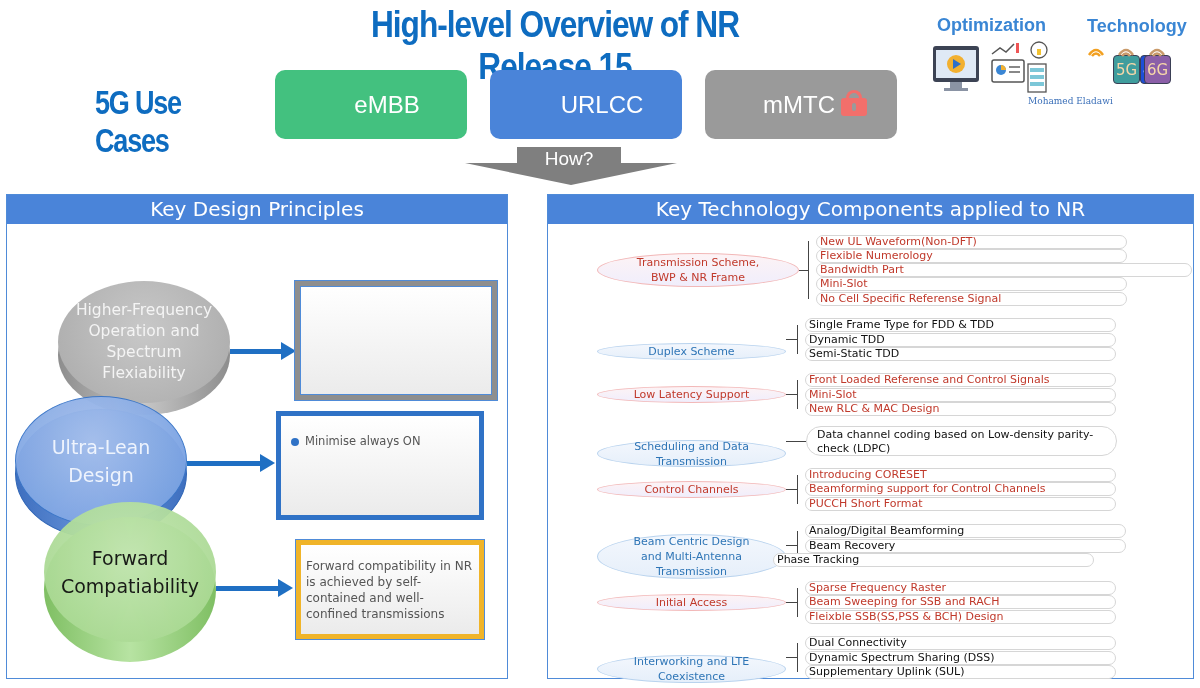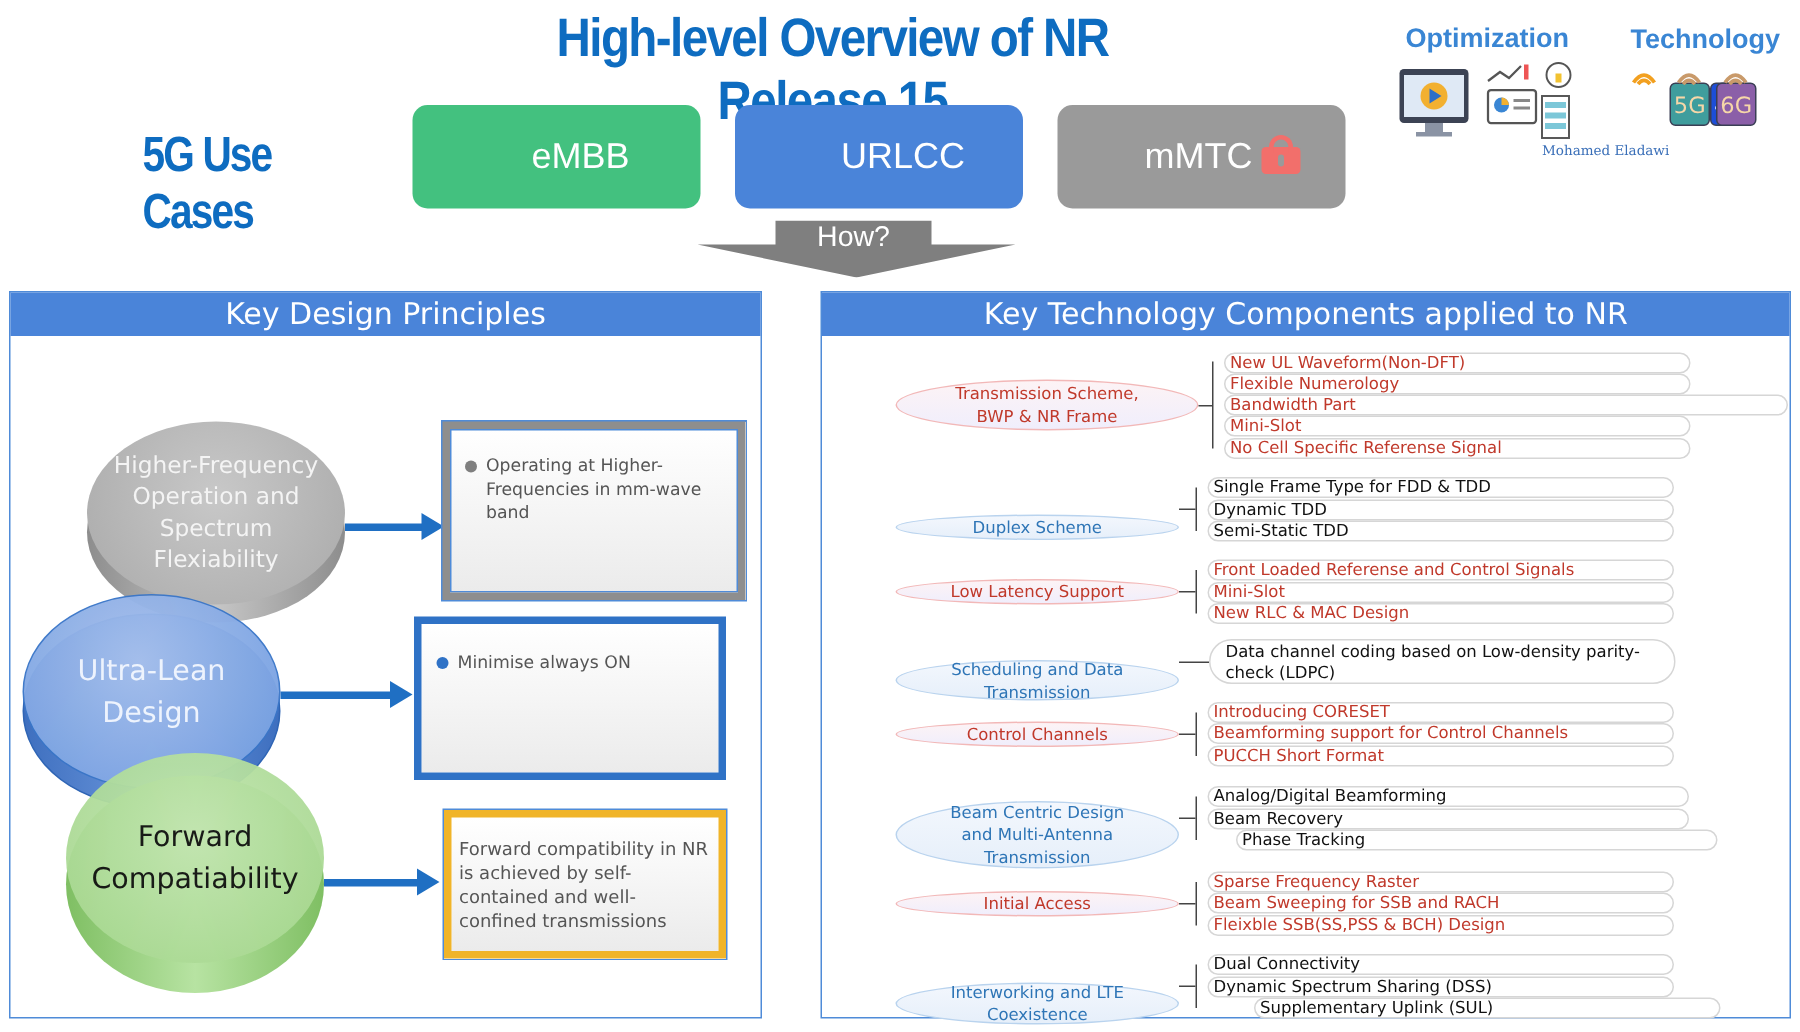--- a/index.html
+++ b/index.html
@@ -157,21 +157,20 @@
 
 <div class="arrow-line" style="left:230px;top:349px;width:53px;"></div>
 <div class="arrow-head" style="left:281px;top:342px;"></div>
 <div class="arrow-line" style="left:187px;top:461px;width:75px;"></div>
 <div class="arrow-head" style="left:260px;top:454px;"></div>
 <div class="arrow-line" style="left:216px;top:586px;width:64px;"></div>
 <div class="arrow-head" style="left:278px;top:579px;"></div>
 
 <div class="bullet-box" style="left:295px;top:281px;width:202px;height:119px;border:5px solid #8e8e8e;box-shadow:inset 0 0 0 1px #4f8bd8, 0 0 0 1px #4f8bd8;padding:17px 6px 0 8px;">
   <ul>
-    <li>Operating at Higher-Frequencies in mm-wave band</li>
   </ul>
 </div>
 
 <div class="bullet-box bb-blue" style="left:276px;top:411px;width:208px;height:109px;border:5px solid #2f72c6;padding:18px 6px 0 8px;">
   <ul>
     <li>Minimise always ON</li>
   </ul>
 </div>
 
 <div class="bullet-box" style="left:296px;top:540px;width:188px;height:99px;border:5px solid #f0b429;box-shadow:0 0 0 1px #4f8bd8;padding:13px 6px 0 5px;font-size:12px;line-height:16px;">
@@ -231,31 +230,31 @@
 <div class="item red" style="left:805px;top:482px;width:311px;">Beamforming support for Control Channels</div>
 <div class="item red" style="left:805px;top:497px;width:311px;">PUCCH Short Format</div>
 
 <div class="cat blue" style="left:597px;top:522px;width:189px;height:45px;">
   <span style="width:130px;">Beam Centric Design and Multi-Antenna Transmission</span>
 </div>
 <div class="hline" style="left:786px;top:545px;width:11px;"></div>
 <div class="conn" style="left:797px;top:531px;height:29px;"></div>
 <div class="item black" style="left:805px;top:524px;width:321px;">Analog/Digital Beamforming</div>
 <div class="item black" style="left:805px;top:539px;width:321px;">Beam Recovery</div>
-<div class="item black" style="left:824px;top:553px;width:321px;">Phase Tracking</div>
+<div class="item black" style="left:773px;top:553px;width:321px;">Phase Tracking</div>
 
 <div class="cat red" style="left:597px;top:594px;width:189px;height:17px;">
   <span>Initial Access</span>
 </div>
 <div class="hline" style="left:786px;top:602px;width:11px;"></div>
 <div class="conn" style="left:797px;top:588px;height:29px;"></div>
 <div class="item red" style="left:805px;top:581px;width:311px;">Sparse Frequency Raster</div>
 <div class="item red" style="left:805px;top:595px;width:311px;">Beam Sweeping for SSB and RACH</div>
 <div class="item red" style="left:805px;top:610px;width:311px;">Fleixble SSB(SS,PSS &amp; BCH) Design</div>
 
 <div class="cat blue" style="left:597px;top:643px;width:189px;height:28px;">
   <span style="width:130px;">Interworking and LTE Coexistence</span>
 </div>
 <div class="hline" style="left:786px;top:657px;width:11px;"></div>
 <div class="conn" style="left:797px;top:643px;height:29px;"></div>
 <div class="item black" style="left:805px;top:636px;width:311px;">Dual Connectivity</div>
 <div class="item black" style="left:805px;top:651px;width:311px;">Dynamic Spectrum Sharing (DSS)</div>
-<div class="item black" style="left:805px;top:665px;width:311px;margin-left:31px;">Supplementary Uplink (SUL)</div>
+<div class="item black" style="left:805px;top:665px;width:311px;">Supplementary Uplink (SUL)</div>
 
 </body></html>

